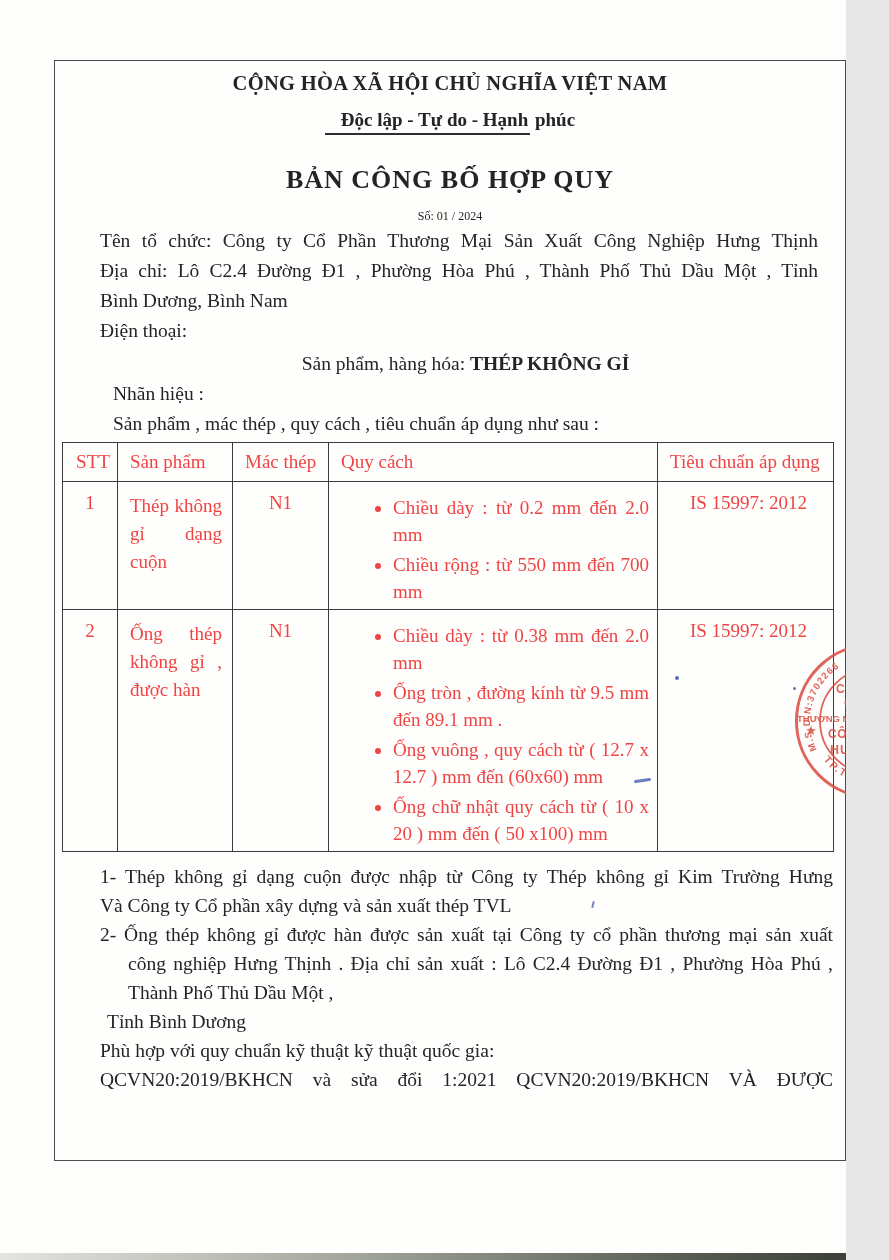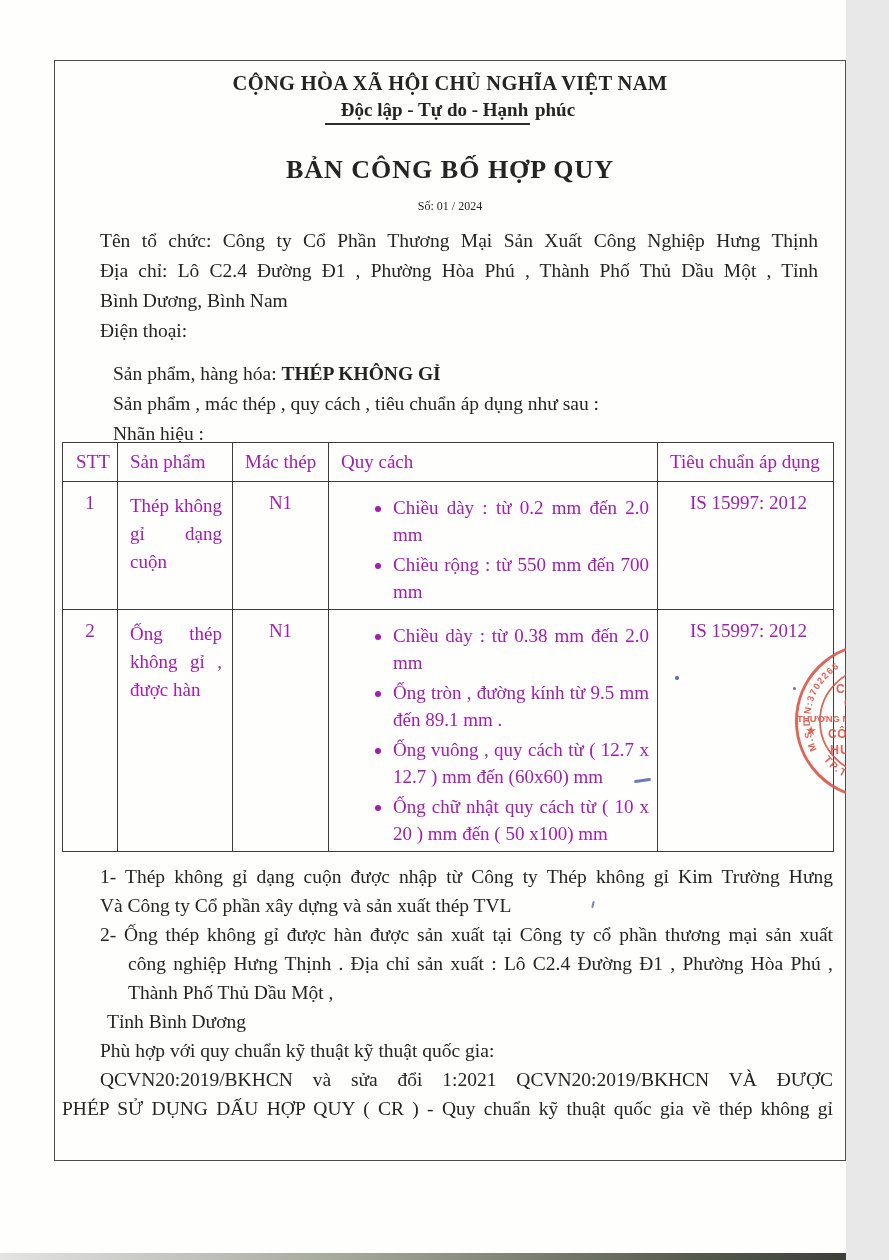--- a/index.html
+++ b/index.html
@@ -7,34 +7,34 @@
     position:relative;width:846px;height:1260px;background:#fefefc;
     overflow:hidden;font-family:"Liberation Serif","DejaVu Serif",serif;color:#242424;
   }
   .frame{
     position:absolute;left:54px;top:60px;width:790px;height:1099px;
     border:1.6px solid #4c4c4c;background:transparent;
   }
   
   .hdr{position:absolute;left:54px;top:70px;width:792px;text-align:center;}
   .hdr .nat{font-size:20.5px;font-weight:bold;letter-spacing:.3px;line-height:26px;}
-  .hdr .motto{margin-top:2px;font-size:19px;font-weight:bold;line-height:24px;}
+  .hdr .motto{margin-top:12px;font-size:19px;font-weight:bold;line-height:24px;}
   .hdr .motto .u{border-bottom:2px solid #2e2e2e;padding:0 2px 3px 16px;}
   .hdr .title{margin-top:30px;font-size:26px;font-weight:bold;letter-spacing:1px;line-height:36px;}
   .hdr .num{margin-top:4px;font-size:12px;line-height:28px;}
   
   .info{position:absolute;left:100px;top:226px;width:718px;font-size:19.5px;line-height:30px;}
   .info .jl{text-align:justify;text-align-last:justify;}
   .info .ind{padding-left:13px;}
-  .info .gap{margin-top:13px;}
+  .info .gap{margin-top:3px;text-align:center;}
   .bold{font-weight:bold;}
   
   table.spec{
     position:absolute;left:62px;top:442px;width:771px;border-collapse:collapse;
-    table-layout:fixed;font-size:19px;color:#a21caf;
+    table-layout:fixed;font-size:19px;color:#ef4444;
   }
   table.spec td{border:1.6px solid #3c3c3c;vertical-align:top;}
   table.spec tr.h td{vertical-align:middle;padding:6px 6px 6px 12px;}
   td.c{text-align:center;}
   td.pt{padding-top:10px;}
   td.prod{padding:10px 10px 0 12px;text-align:justify;line-height:28px;}
   td.std{padding:10px 6px 0 12px;text-align:center;}
   td.qc{padding:8px 0 0 0;}
   td.qc ul{margin:4px;padding:0 0 0 60px;}
   td.qc li{text-align:justify;line-height:27px;margin-bottom:3px;padding-right:4px;}
@@ -77,22 +77,22 @@
     <div class="title">BẢN CÔNG BỐ HỢP QUY</div>
     <div class="num">Số: 01 / 2024</div>
   </div>
 
   <div class="info">
     <div class="jl">Tên tổ chức: Công ty Cổ Phần Thương Mại Sản Xuất Công Nghiệp Hưng Thịnh</div>
     <div class="jl">Địa chỉ: Lô C2.4 Đường Đ1 , Phường Hòa Phú , Thành Phố Thủ Dầu Một , Tỉnh</div>
     <div>Bình Dương, Bình Nam</div>
     <div>Điện thoại:</div>
     <div class="ind gap"><span>Sản phẩm, hàng hóa: </span><span class="bold">THÉP KHÔNG GỈ</span></div>
+    <div class="ind">Nhãn hiệu :</div>
     <div class="ind">Sản phẩm , mác thép , quy cách , tiêu chuẩn áp dụng như sau :</div>
-    <div class="ind">Nhãn hiệu :</div>
   </div>
 
   <table class="spec">
     <colgroup>
       <col style="width:55px">
         <col style="width:115px">
         <col style="width:96px">
         <col style="width:329px">
         <col style="width:176px">
     </colgroup>
@@ -135,21 +135,20 @@
 
   <div class="notes">
     <div class="jl">1- Thép không gỉ dạng cuộn được nhập từ Công ty Thép không gỉ Kim Trường Hưng</div>
     <div>Và Công ty Cổ phần xây dựng và sản xuất thép TVL</div>
     <div class="jl">2- Ống thép không gỉ được hàn được sản xuất tại Công ty cổ phần thương mại sản xuất</div>
     <div class="i28 jl">công nghiệp Hưng Thịnh . Địa chỉ sản xuất : Lô C2.4 Đường Đ1 , Phường Hòa Phú ,</div>
     <div class="i28">Thành Phố Thủ Dầu Một ,</div>
     <div class="i7">Tỉnh Bình Dương</div>
     <div>Phù hợp với quy chuẩn kỹ thuật kỹ thuật quốc gia:</div>
     <div class="jl">QCVN20:2019/BKHCN  và  sửa  đổi  1:2021  QCVN20:2019/BKHCN  VÀ  ĐƯỢC</div>
-    <div class="jl out">PHÉP SỬ DỤNG DẤU HỢP QUY ( CR ) -  Quy chuẩn kỹ thuật quốc gia về thép không gỉ</div>
   </div>
 
   <svg class="stamp" width="126" height="180" viewBox="0 0 126 180">
     <g fill="#dc4f43" stroke="none" opacity="0.88" font-family="Liberation Sans, sans-serif">
       <circle cx="89" cy="89" r="76.5" fill="none" stroke="#dc4f43" stroke-width="3"></circle>
       <circle cx="89" cy="89" r="53" fill="none" stroke="#dc4f43" stroke-width="1.8"></circle>
       <defs>
         <path id="arcTop" d="M 32.9 117.6 A 63 63 0 0 1 105.3 28.1" fill="none"></path>
         <path id="arcBot" d="M 39.4 127.8 A 63 63 0 0 0 138.6 127.8" fill="none"></path>
       </defs>

